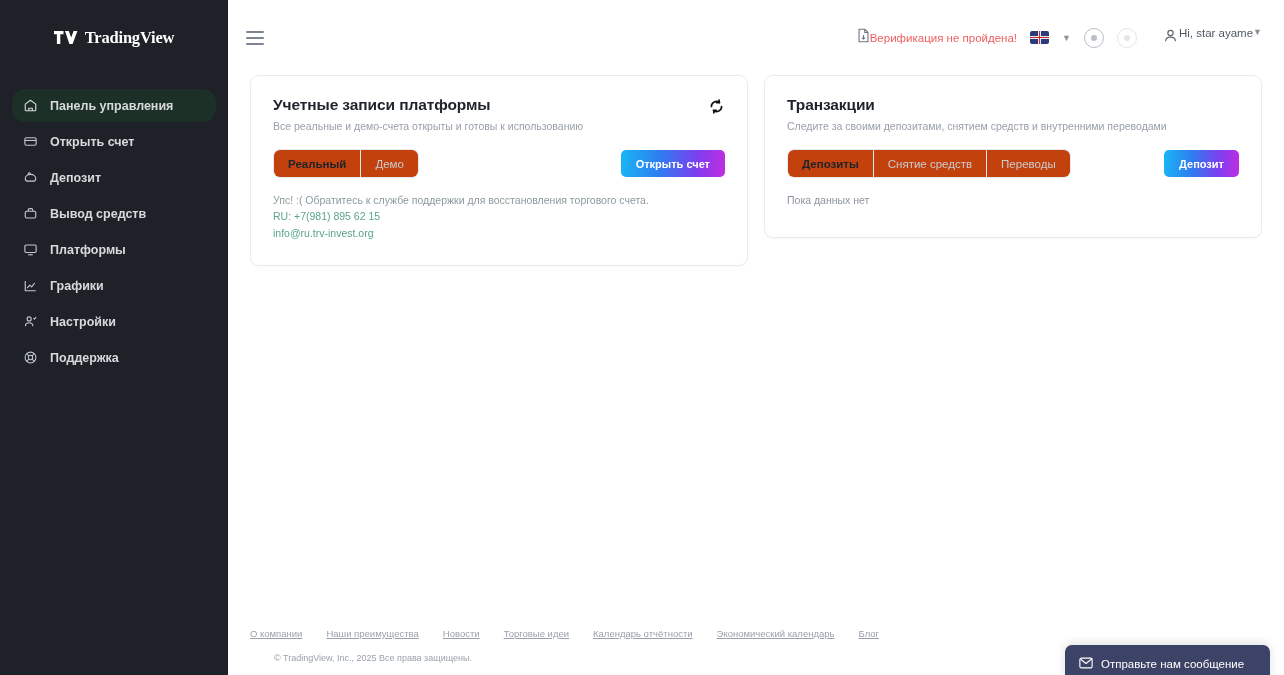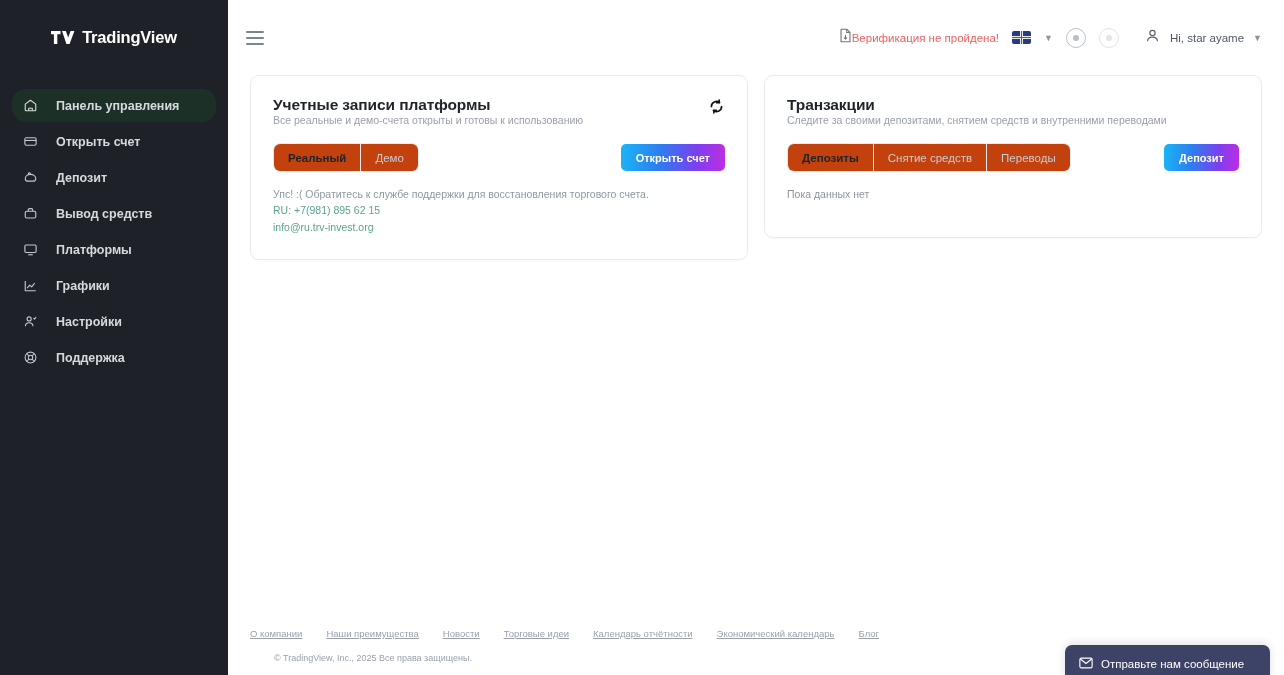--- a/index.html
+++ b/index.html
@@ -20,25 +20,25 @@
     position: relative;
     z-index: 5;
   }
   .brand {
     height: 75px;
     display: flex; align-items: center; justify-content: center;
     gap: 7px;
   }
   .brand-mark { display: flex; align-items: center; }
   .brand-text {
-    color: #ffffff; font-size: 16.5px; font-weight: bold; letter-spacing: -0.2px;
+    color: #ffffff; font-size: 16.5px; font-weight: bold; letter-spacing: -0.2px; font-family: Liberation Serif, serif;
   }
   .nav { padding: 14px 12px 0 12px; }
   .nav-item {
-    display: flex; align-items: center; gap: 18px;
+    display: flex; align-items: center; gap: 12px;
     height: 33px; padding: 0 10px;
     border-radius: 14px;
     color: #d7dadd; font-size: 12.5px; font-weight: bold;
     margin-bottom: 3px;
     cursor: pointer;
   }
   .nav-item.active { background: #1d3028; }
   .nav-item .ic { width: 16px; height: 16px; display: flex; align-items: center; justify-content: center; flex: 0 0 16px; }
   .nav-item .ic svg { display: block; }
   .nav-group {
@@ -74,38 +74,38 @@
   .chev { color: #8b939d; font-size: 9px; cursor: pointer; }
   .circ-btn {
     width: 20px; height: 20px; border-radius: 50%;
     border: 1.3px solid #b9bfc7;
     display: flex; align-items: center; justify-content: center;
     cursor: pointer;
   }
   .circ-btn.light { border-color: #e2e5e9; }
   .circ-dot { width: 6px; height: 6px; border-radius: 50%; background: #b9bfc7; }
   .circ-btn.light .circ-dot { background: #e2e5e9; }
-  .user-box { display: flex; align-items: center; gap: 9px; margin-left: 12px; cursor: pointer; }
+  .user-box { display: flex; margin-left: 12px; cursor: pointer; }
   .user-name { color: #4f5864; font-size: 11.5px; }
 
   
   .content { flex: 1; padding: 0 22px; display: flex; gap: 16px; align-items: flex-start; }
   .card {
     flex: 1 1 0;
     background: #ffffff;
     border: 1px solid #e9ecef;
     border-radius: 9px;
     padding: 20px 22px 24px 22px;
     min-height: 163px;
     position: relative;
     box-shadow: 0 1px 2px rgba(16,24,40,0.03);
   }
   .card-head { display: flex; align-items: flex-start; }
   .card-title { font-size: 15.5px; font-weight: bold; color: #1f242c; letter-spacing: -0.1px; }
-  .card-sub { font-size: 10.5px; color: #99a0aa; }
+  .card-sub { font-size: 10.5px; color: #99a0aa; margin-top: 6px; }
   .refresh-btn { margin-left: auto; cursor: pointer; padding-top: 2px; }
   .card-row { display: flex; align-items: center; margin-top: 17px; }
   .segmented {
     display: flex;
     border: 1px solid #e6e9ed; border-radius: 7px; overflow: hidden;
     background: #fff;
   }
   .seg {
     padding: 0 14px; height: 27px; display: flex; align-items: center;
     font-size: 11.5px; color: #c9cdd4; cursor: pointer;

